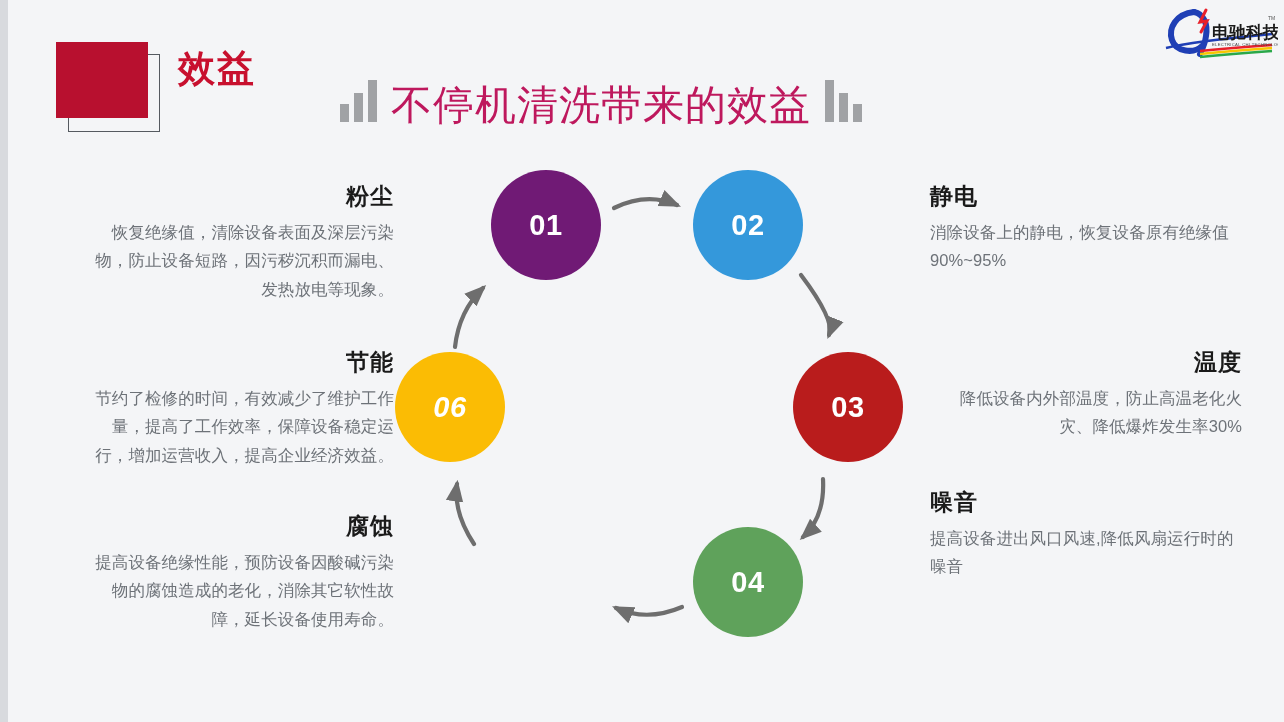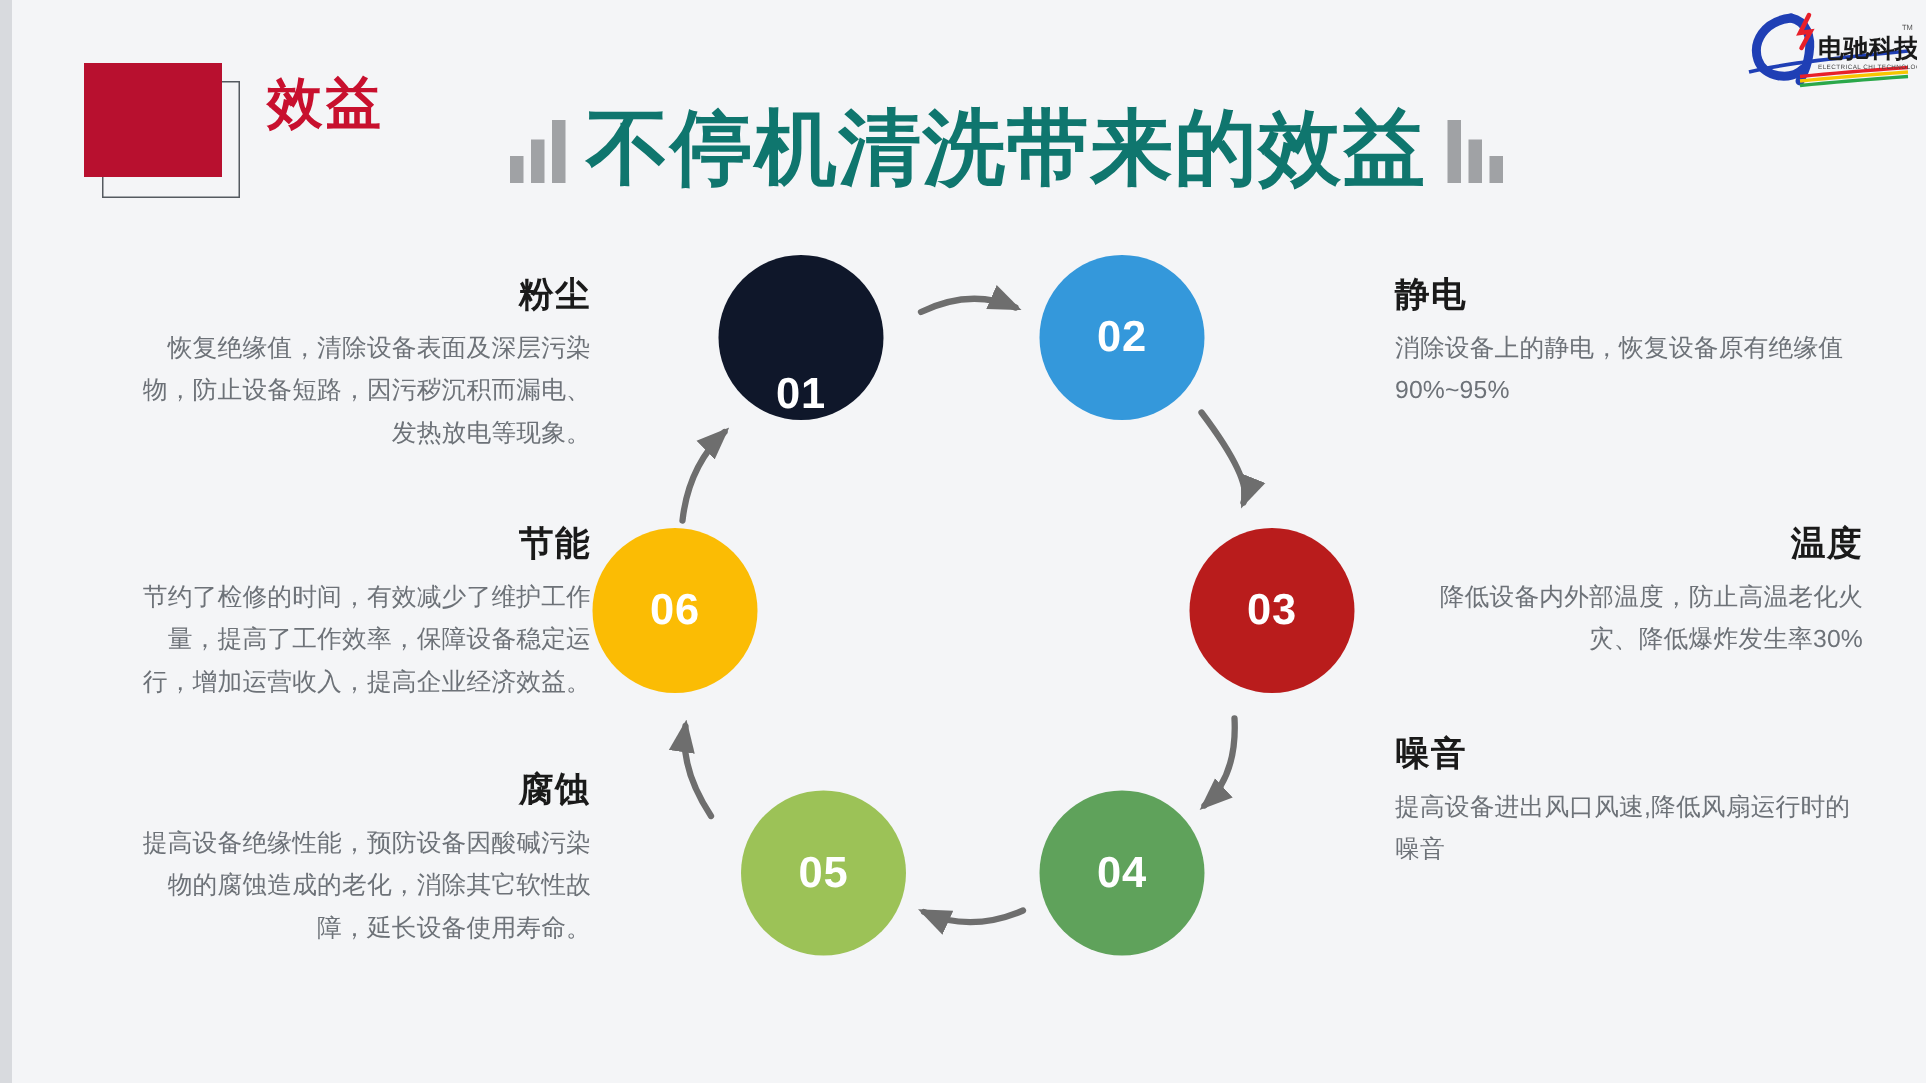--- a/index.html
+++ b/index.html
@@ -86,23 +86,23 @@
     background: #a0a2a5;
   }
   .bars-left span:nth-child(1) { height: 18px; }
   .bars-left span:nth-child(2) { height: 29px; }
   .bars-left span:nth-child(3) { height: 42px; }
   .bars-right span:nth-child(1) { height: 42px; }
   .bars-right span:nth-child(2) { height: 29px; }
   .bars-right span:nth-child(3) { height: 18px; }
 
   .slide-title {
-    font-size: 55px;
-    font-weight: 700;
-    color: #0f766e;
+    font-size: 41px;
+    font-weight: 400;
+    color: #be185d;
     letter-spacing: 1px;
     line-height: 1;
     white-space: nowrap;
   }
 
   
   .logo {
     position: absolute;
     right: 6px;
     top: 4px;
@@ -200,36 +200,33 @@
       <g fill="none" stroke="#6e6e6e" stroke-width="4.2" stroke-linecap="round" marker-end="url(#ah)">
         <path d="M223 36 Q256 20 286 33"></path>
         <path d="M410 103 Q444 148 438 163"></path>
         <path d="M432 307 Q434 345 412 365"></path>
         <path d="M291 435 Q256 450 225 436"></path>
         <path d="M83 372 Q62 340 66 312"></path>
         <path d="M64 175 Q68 139 92 116"></path>
       </g>
     </svg>
 
-    <div class="node" style="left:88px; top:-2px; width:110px; height:110px; background:#0f172a;align-items:flex-end;">
+    <div class="node" style="left:100px; top:-2px; width:110px; height:110px; background:#701a75;">
       <span>01</span>
     </div>
     <div class="node" style="left:302px; top:-2px; width:110px; height:110px; background:#3498db;">
       <span>02</span>
     </div>
     <div class="node" style="left:402px; top:180px; width:110px; height:110px; background:#b91c1c;">
       <span>03</span>
     </div>
     <div class="node" style="left:302px; top:355px; width:110px; height:110px; background:#5fa25b;">
       <span>04</span>
     </div>
-    <div class="node" style="left:103px; top:355px; width:110px; height:110px; background:#9cc257;">
-      <span>05</span>
-    </div>
-    <div class="node" style="left:4px; top:180px; width:110px; height:110px; background:#fbbc04;">
+    <div class="node" style="left:4px; top:180px; width:110px; height:110px; background:#fbbc04;font-style:italic;">
       <span>06</span>
     </div>
   </div>
 
   <div class="block left-block" style="top:182px;">
     <div class="bhead">粉尘</div>
     <div class="bbody">恢复绝缘值，清除设备表面及深层污染物，防止设备短路，因污秽沉积而漏电、发热放电等现象。</div>
   </div>
 
   <div class="block left-block" style="top:512px;">

